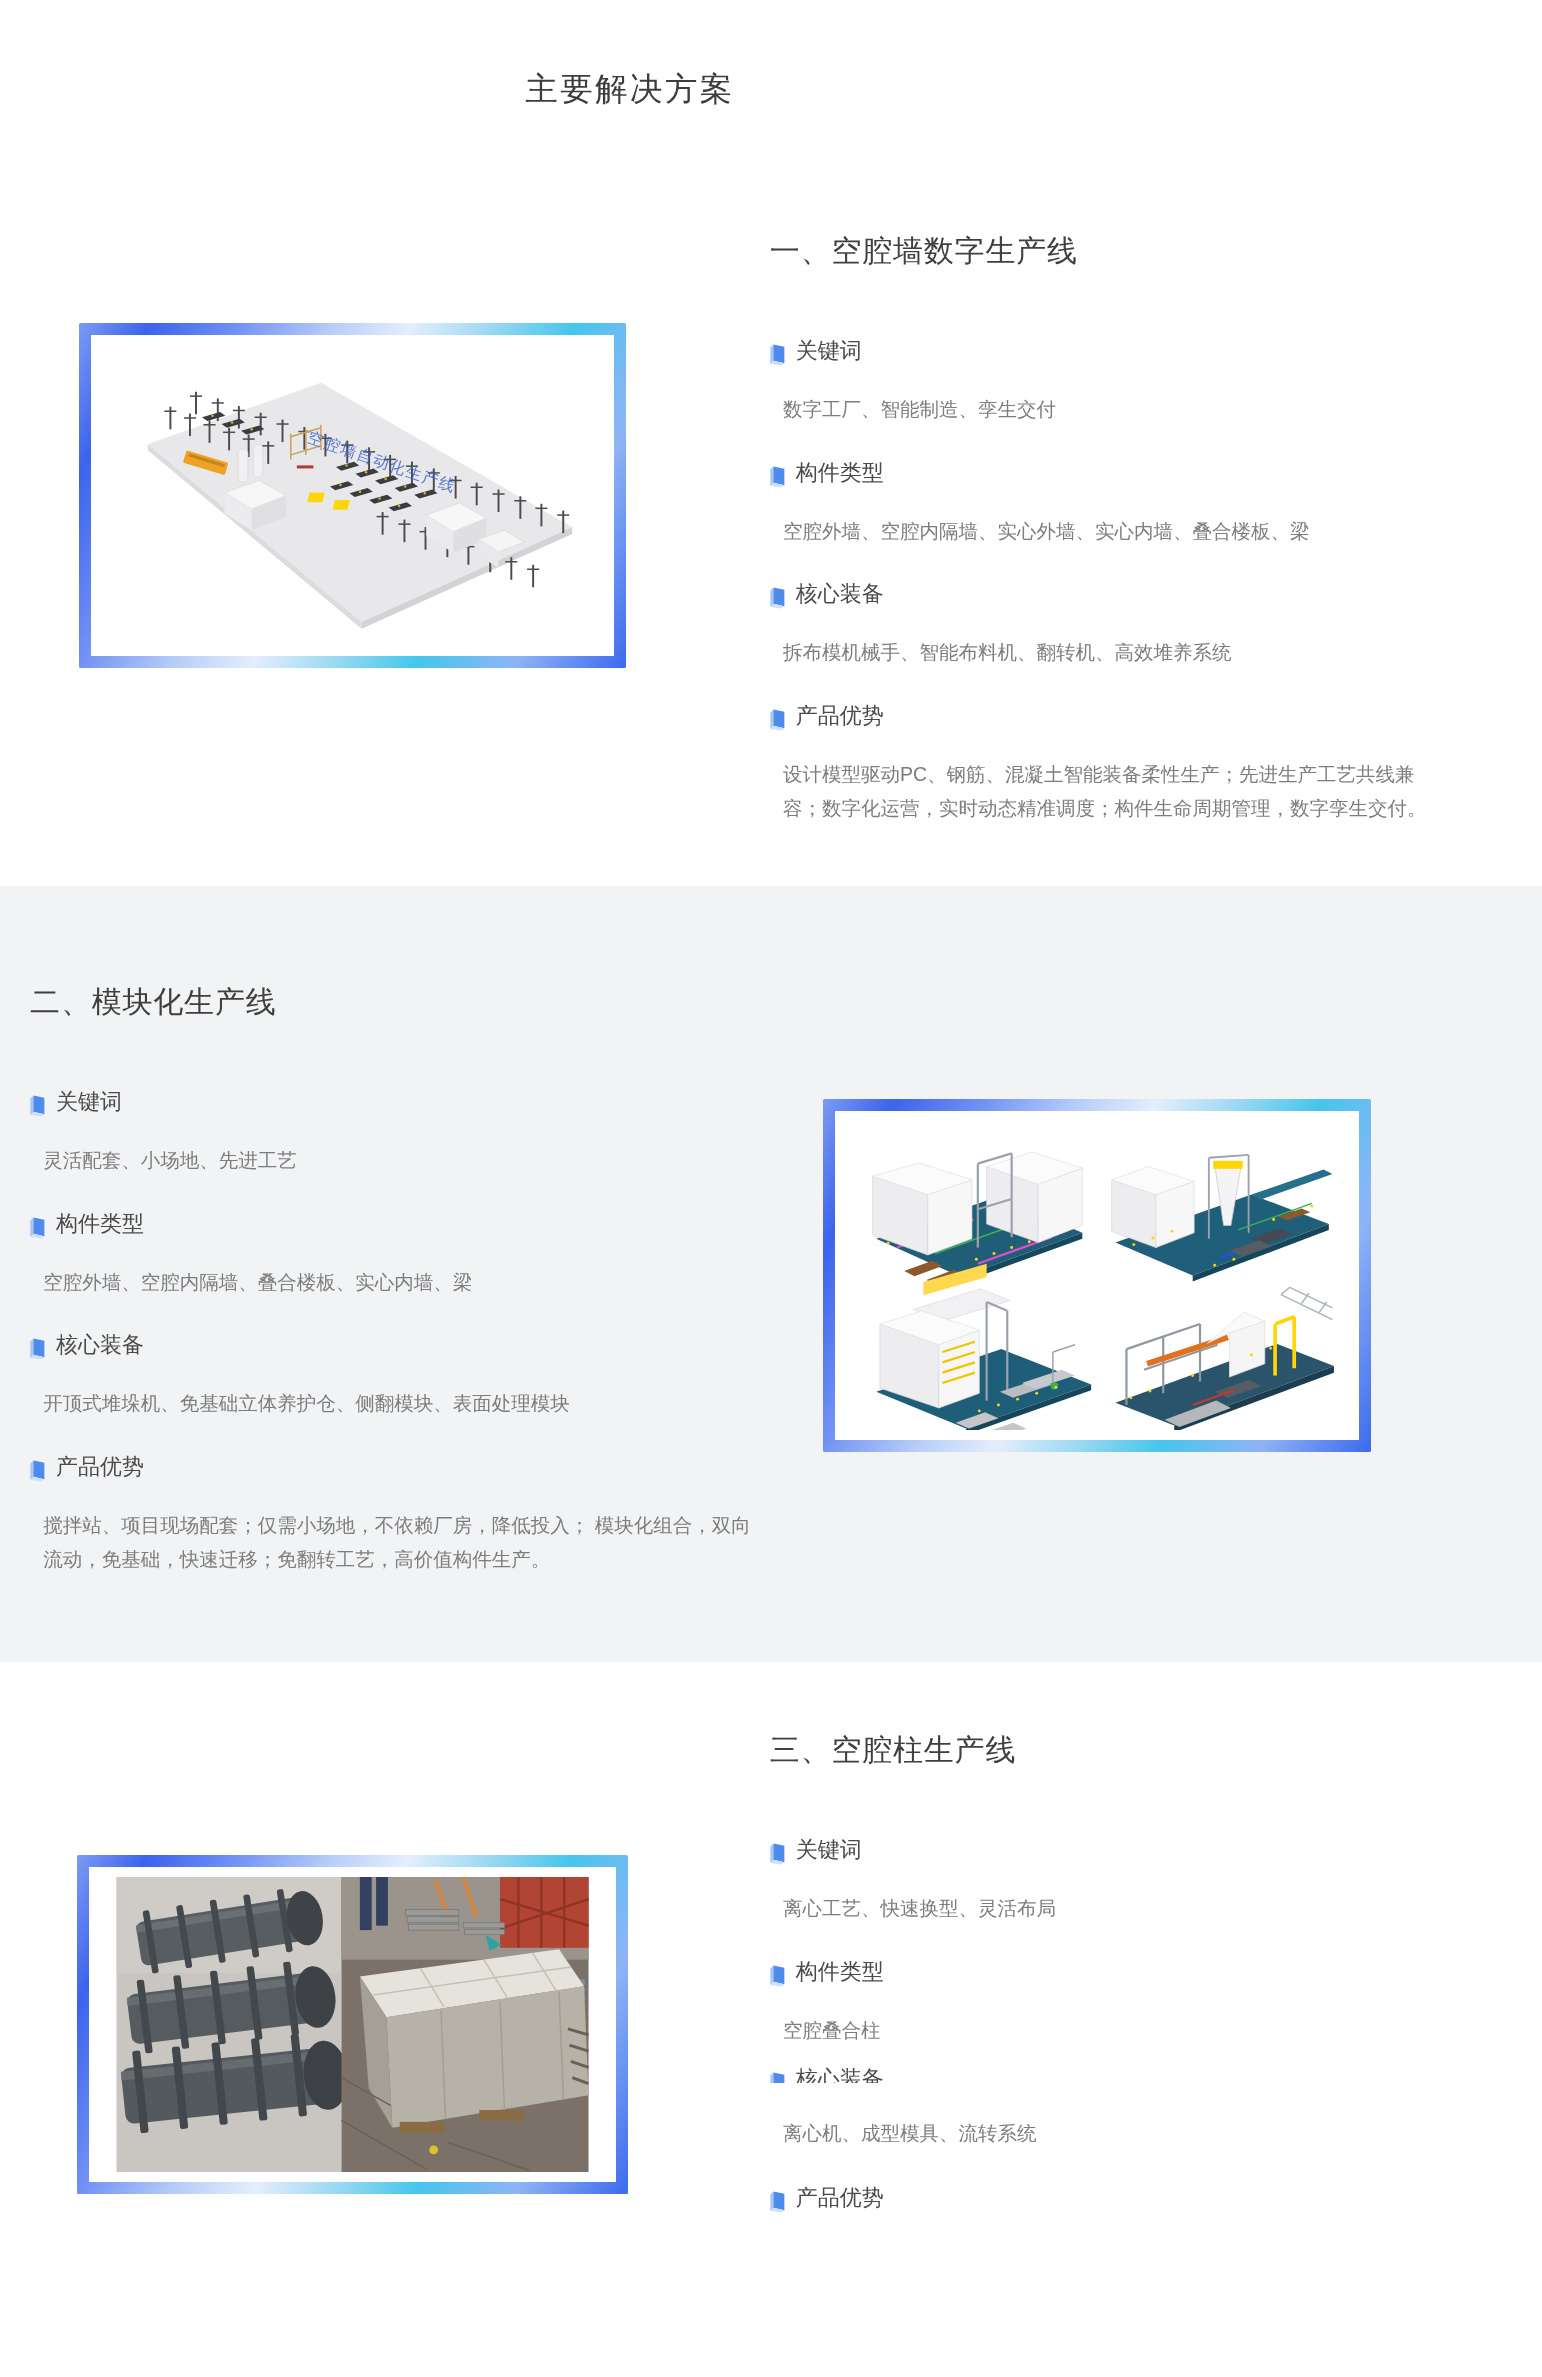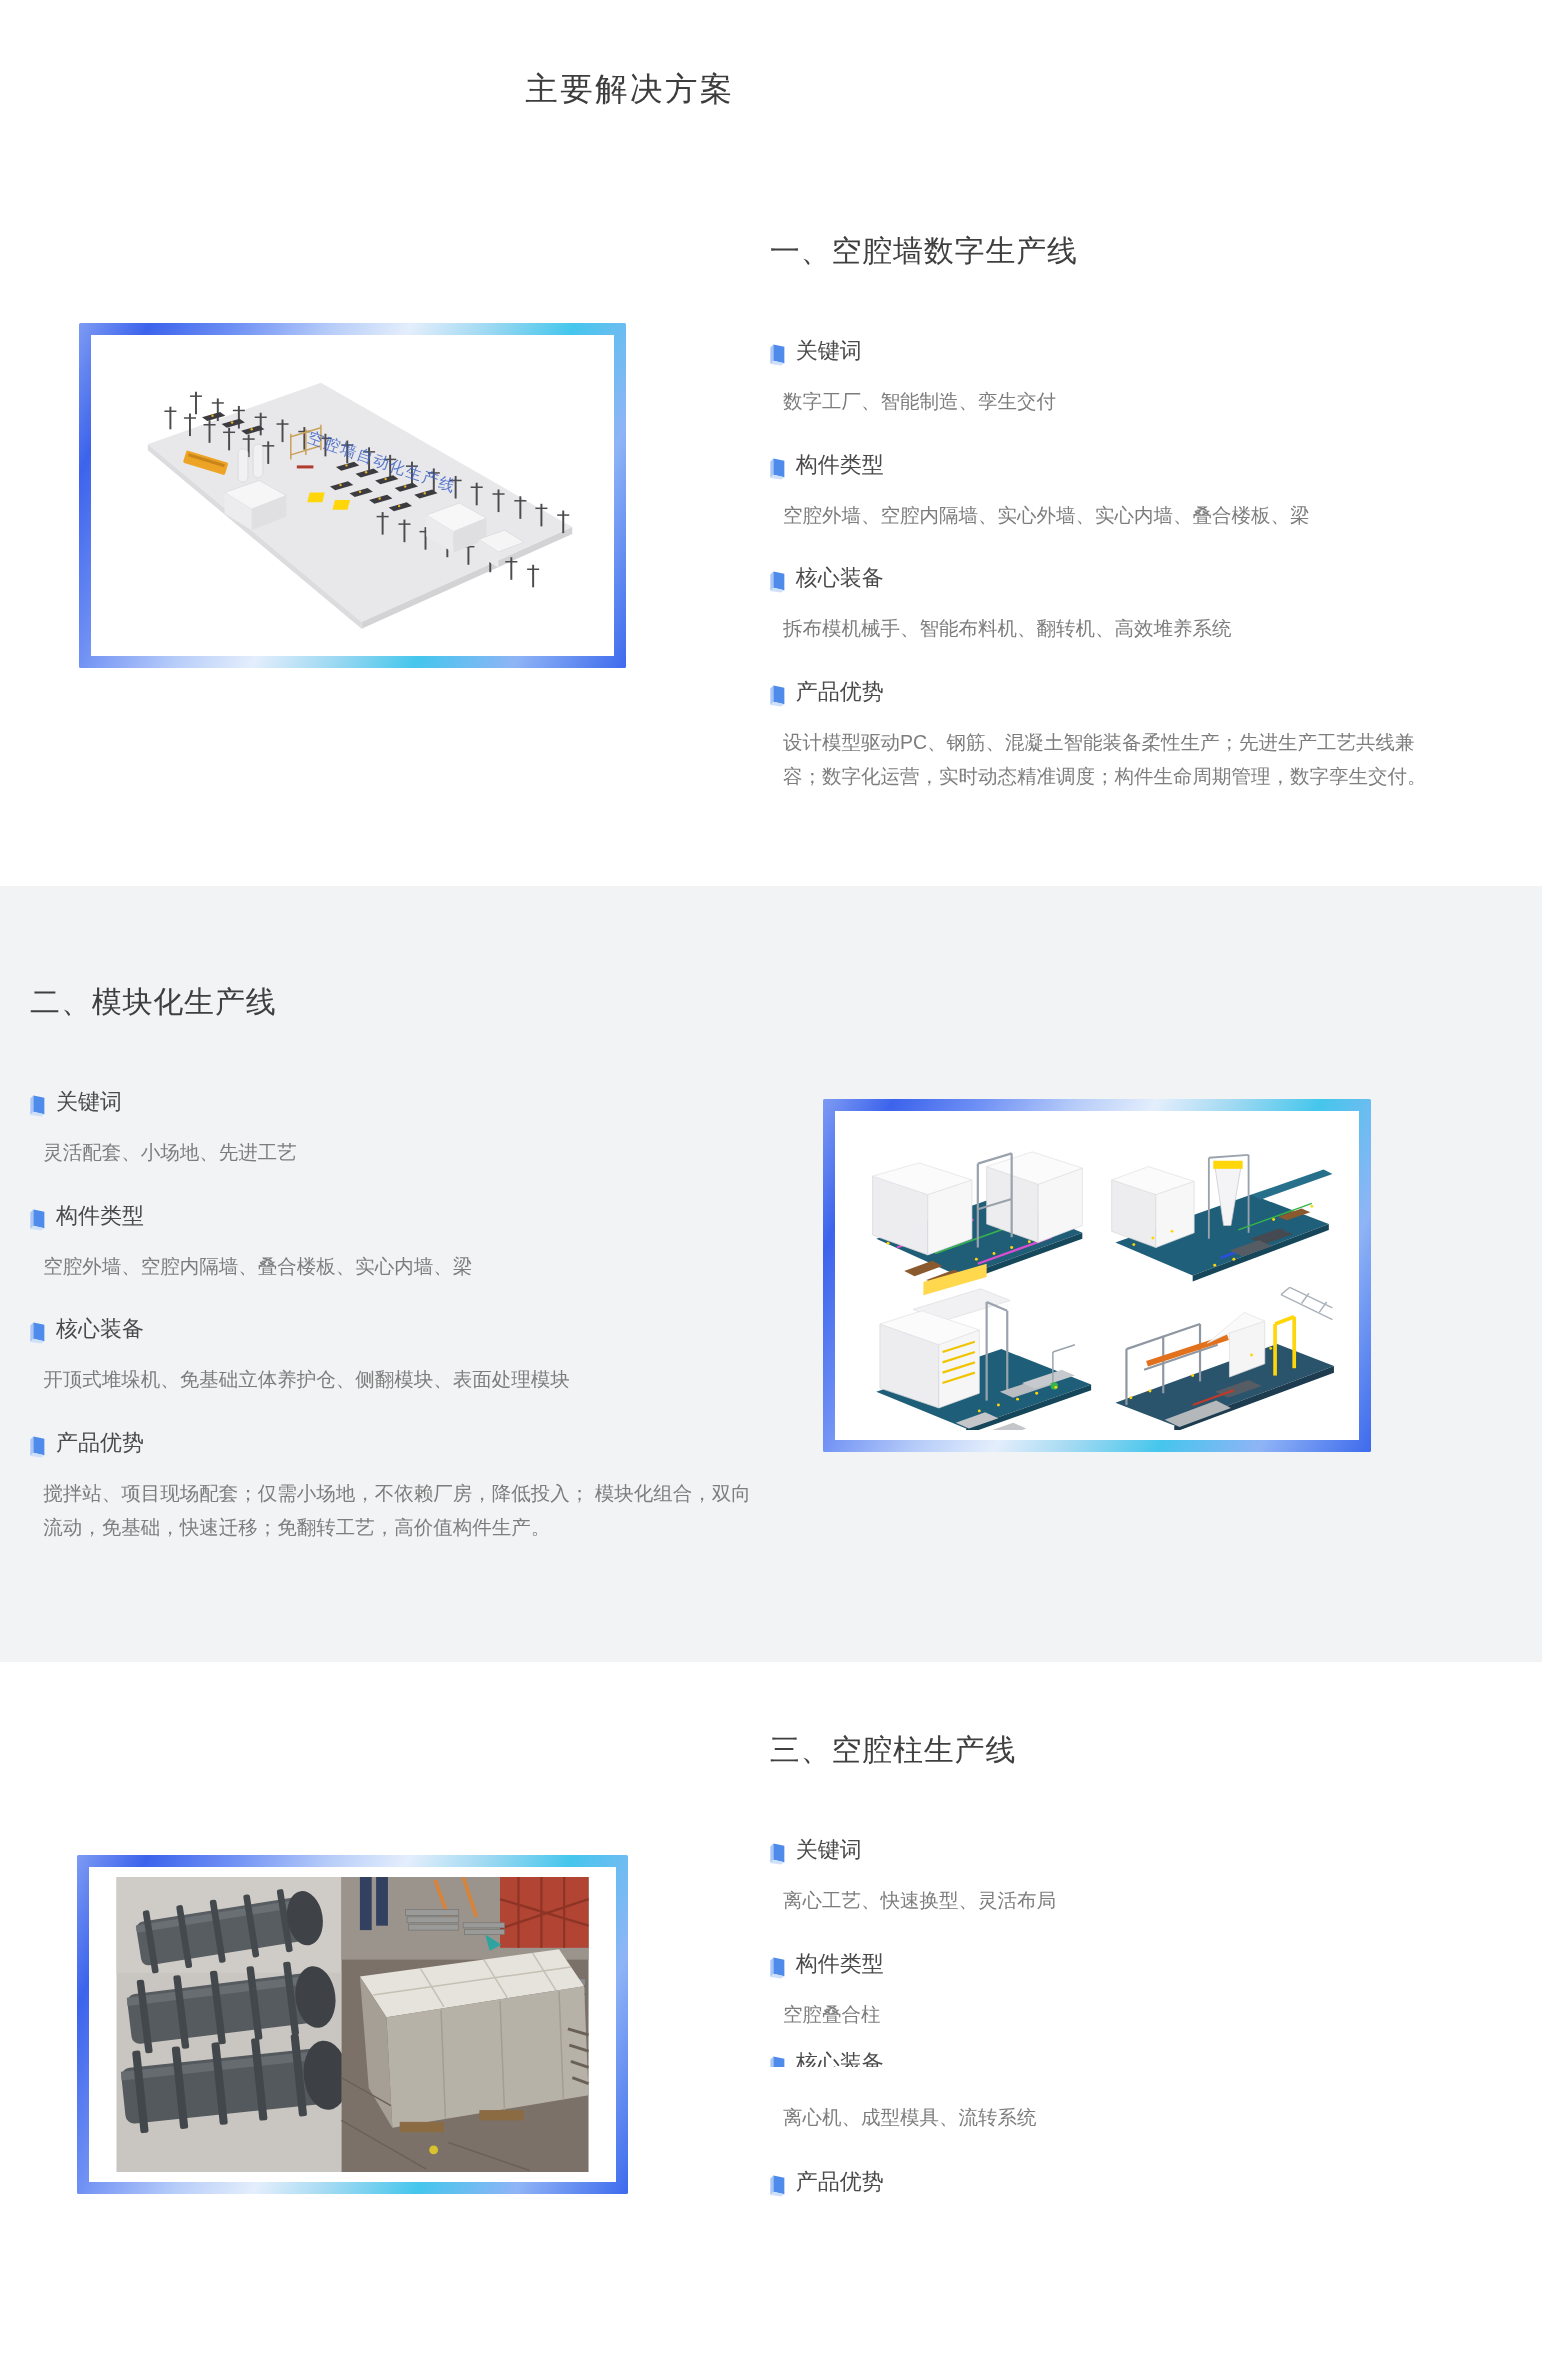--- a/index.html
+++ b/index.html
@@ -47,21 +47,21 @@
   }
   .items{margin-top:65px;}
   .item{margin-top:32.5px;}
   .item:first-child{margin-top:0;}
   .item-label{
     display:flex;align-items:flex-end;height:29px;padding-left:8.1px;
     font-size:22px;color:#4a4a4a;
   }
   .item-label .book{flex:0 0 auto;margin-right:9px;display:block;}
   .item-body{
-    margin-top:18px;padding-left:23px;
+    margin-top:26px;padding-left:23px;
     font-size:19.5px;line-height:34px;color:#7d7d7d;
   }
   
   .item-clipped{margin-top:18px;}
   .item-clipped .clip-window{height:18px;overflow:hidden;}
   .item-clipped .item-body{margin-top:35px;font-family:Liberation Mono, monospace;}
 </style>
 </head>
 <body>
 

